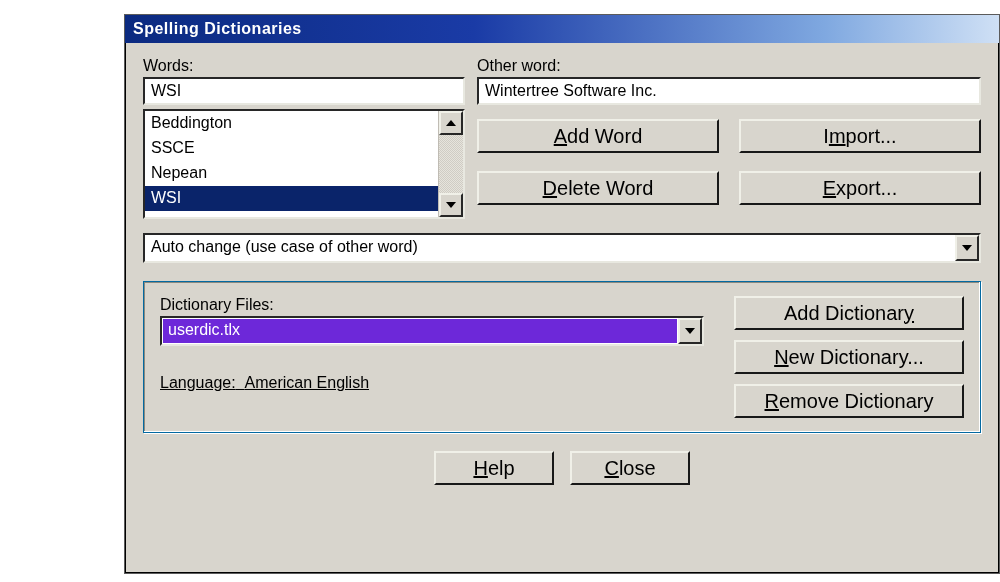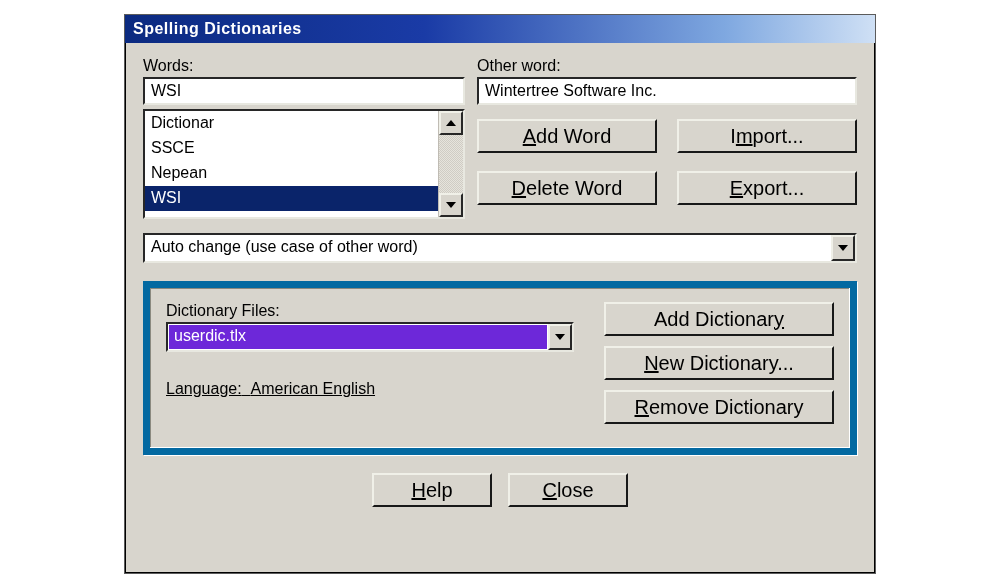--- a/index.html
+++ b/index.html
@@ -9,21 +9,21 @@
     height: 582px;
     background: #ffffff;
     font-family: Tahoma, Verdana, Arial, sans-serif;
     font-size: 16px;
     color: #000;
   }
   .dialog {
     position: absolute;
     left: 124px;
     top: 14px;
-    width: 752px;
+    width: 876px;
     height: 560px;
     background: #d8d5cd;
     border: 1px solid #5b5b5b;
     box-shadow: 0 0 0 1px #000 inset;
     box-sizing: border-box;
   }
   .title-bar {
     height: 28px;
     background: linear-gradient(to right, #0b2a80 0%, #1a3ba6 40%, #7fa8e0 80%, #cfe0f5 100%);
     color: #fff;
@@ -196,23 +196,23 @@
     border-left-color: #f0f0e8;
     border-right-color: #7b7b7b;
     border-bottom-color: #7b7b7b;
     background: #d8d5cd;
     display: flex; align-items: center; justify-content: center;
     box-sizing: border-box;
   }
 
   .group-box {
     margin-top: 18px;
-    border: 7px solid #0369a1;
+    border: 1px solid #0369a1;
     box-shadow: inset -1px -1px 0 #fff, inset 1px 1px 0 #8a897f, 1px 1px 0 #fff;
-    padding: 14px 16px 24px 16px;
+    padding: 14px 16px 14px 16px;
     position: relative;
   }
   .group-inner {
     display: flex;
     gap: 30px;
   }
   .group-left {
     flex: 1;
   }
   .group-right {
@@ -247,21 +247,21 @@
 
   <div class="client">
 
     <div class="row1">
 
       <div class="col-left">
         <div class="field-label">Words:</div>
         <input class="text-input" type="text" value="WSI" style="">
         <div class="listbox-wrap">
           <ul class="listbox" id="words-list">
-              <li>Dictionar</li>
+              <li>Beddington</li>
               <li>SSCE</li>
               <li>Nepean</li>
               <li class="selected">WSI</li>
             </ul>
           <div class="scrollbar">
             <div class="sb-btn">
               <span class="arrow-up"></span>
             </div>
             <div class="sb-track"></div>
             <div class="sb-btn">

